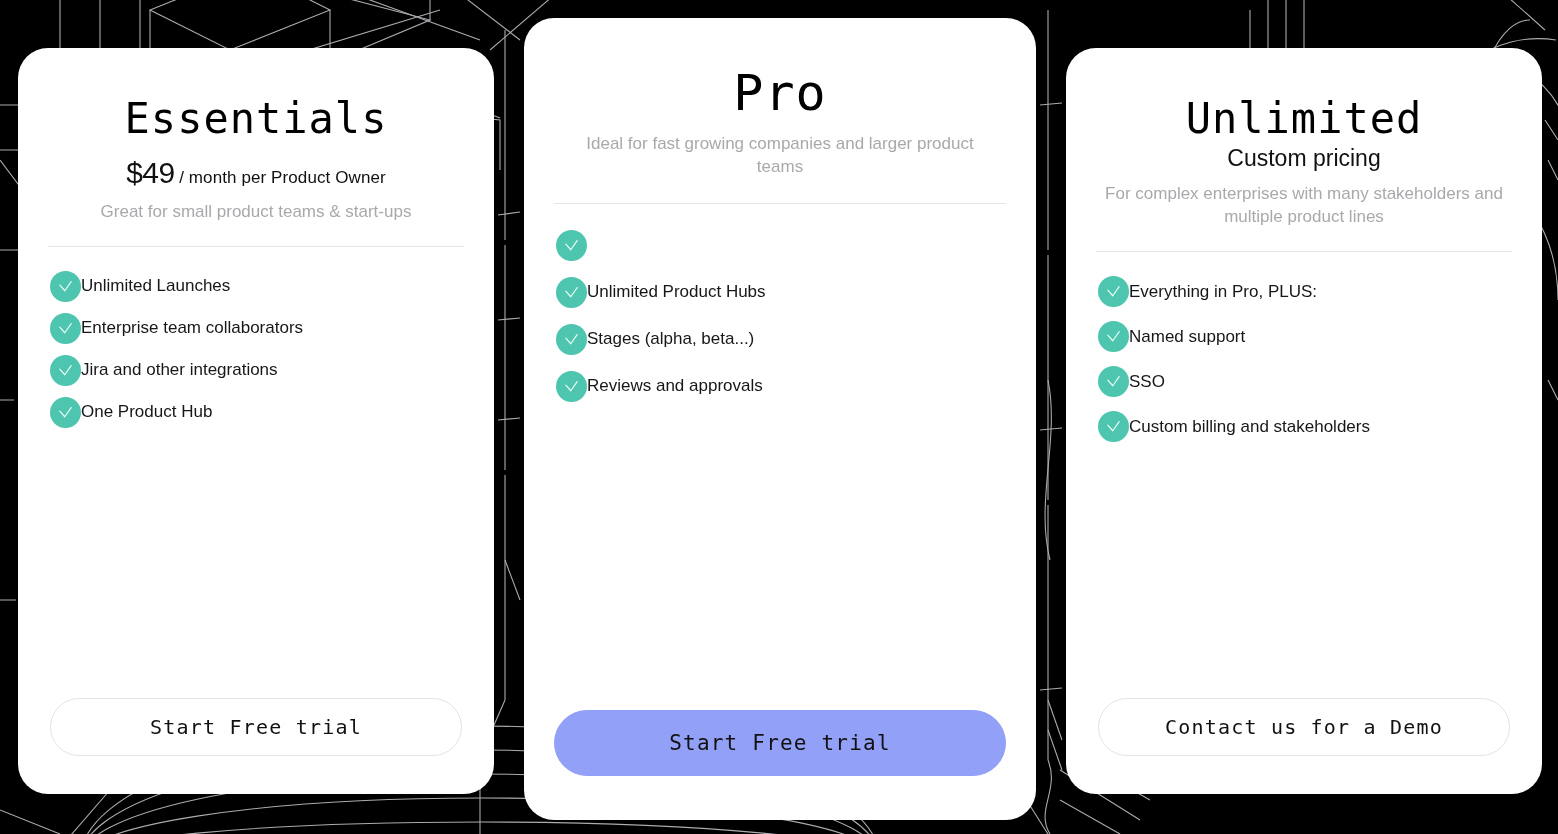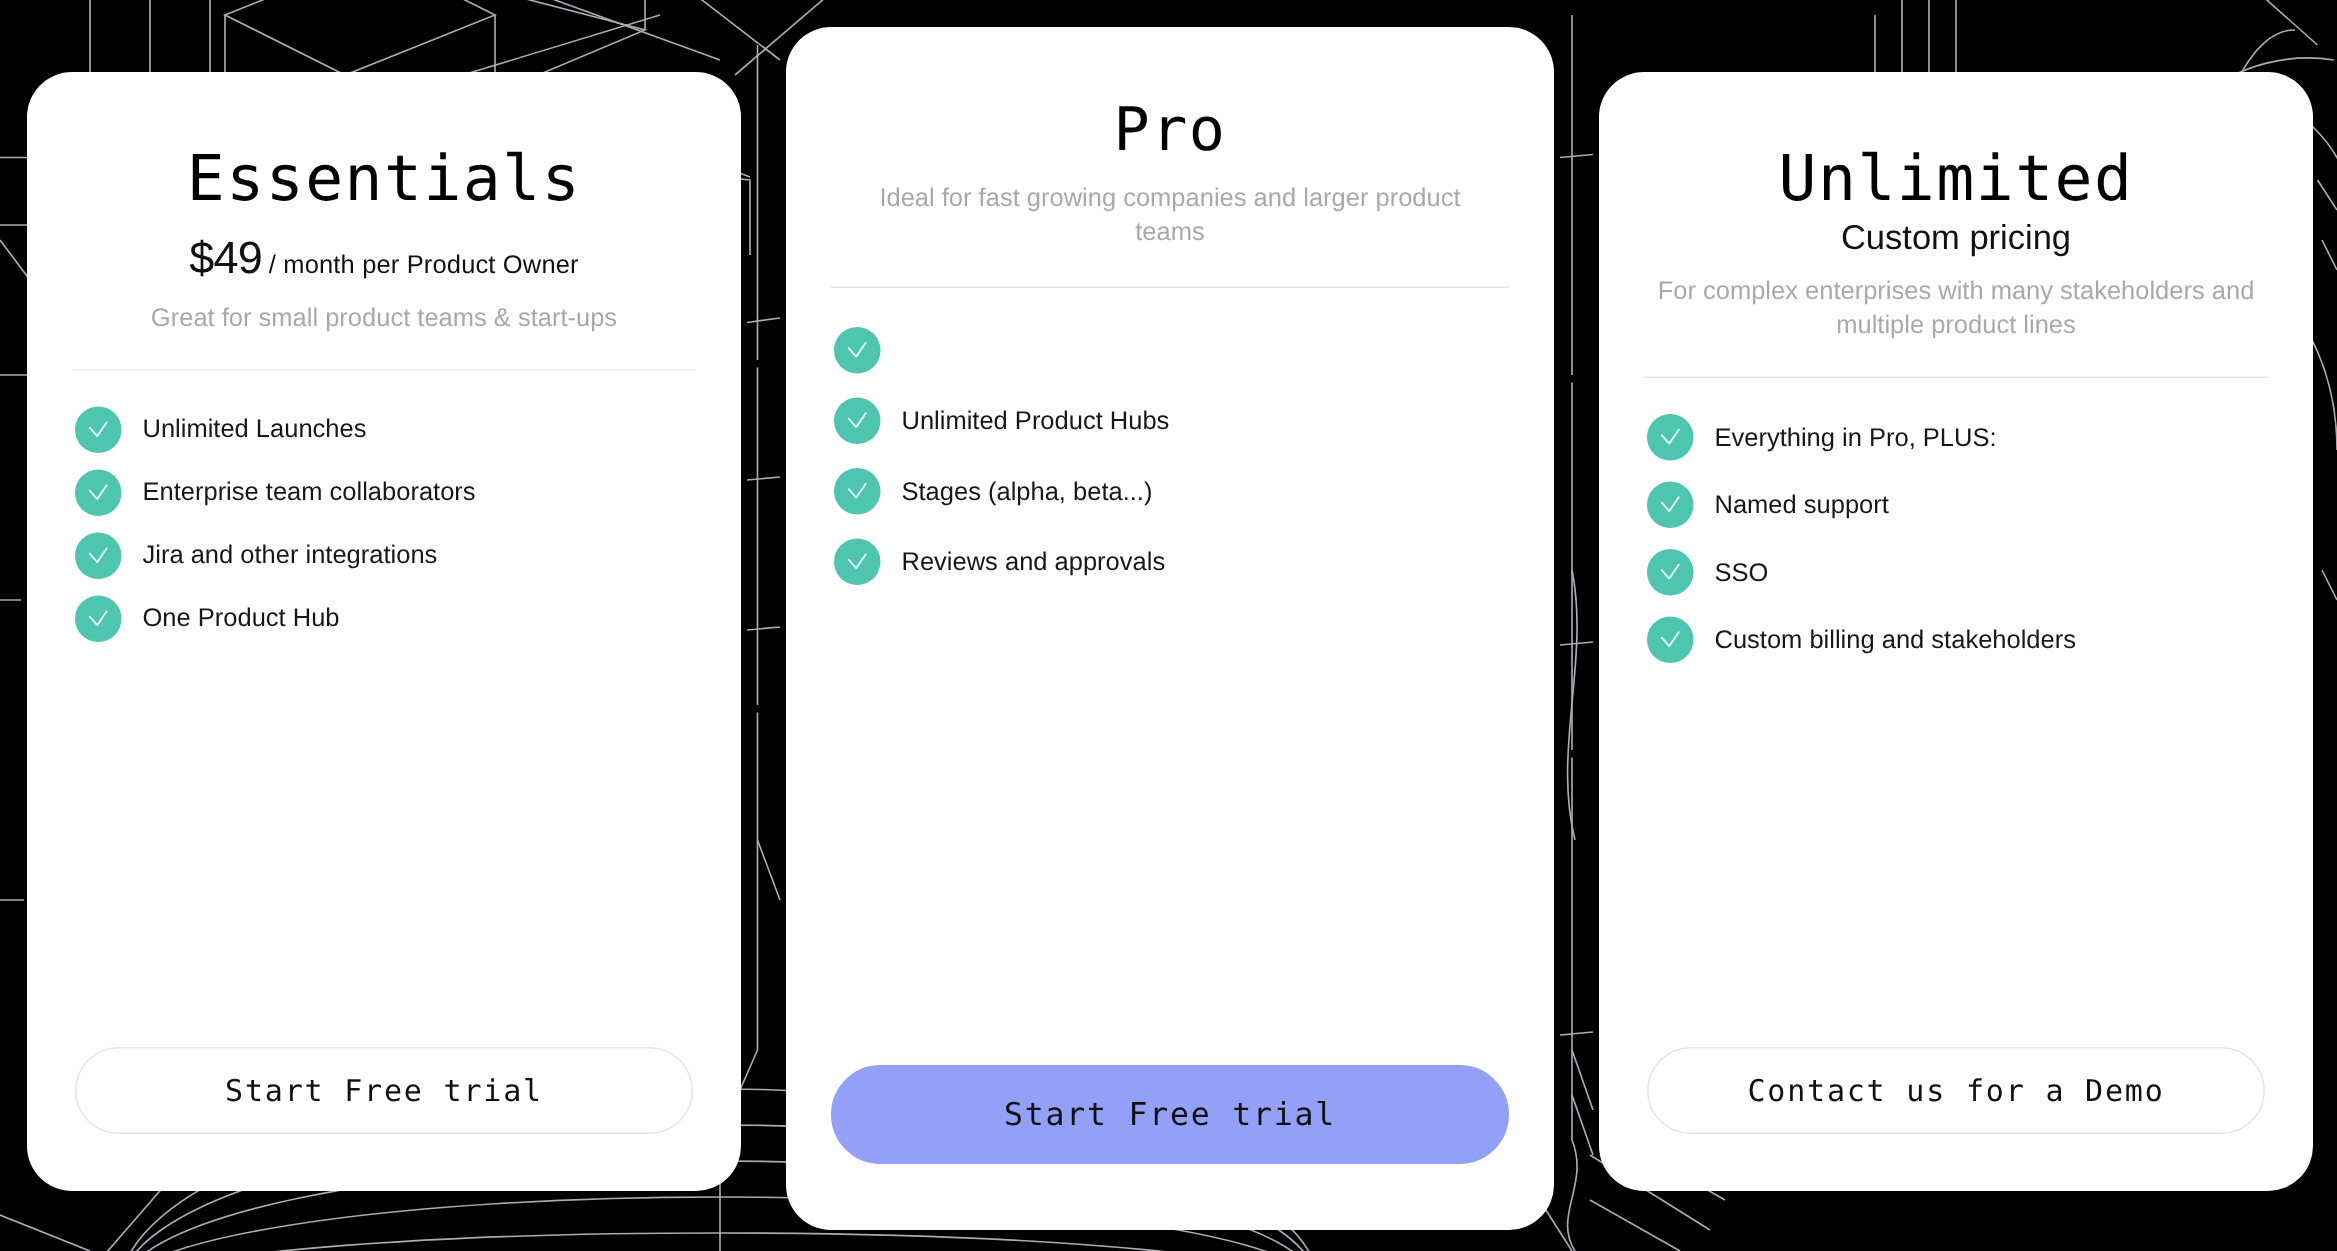--- a/index.html
+++ b/index.html
@@ -41,21 +41,21 @@
   .card.enterprise .card-head { padding-top:46px; }
 
   .plan-title {
     font-family:"DejaVu Sans Mono", monospace;
     font-size:42px;
     font-weight:400;
     letter-spacing:1px;
     color:#000;
     line-height:1.18;
   }
-  .card.pro .plan-title { font-size:40px; }
+  .card.pro .plan-title { font-size:50px; }
 
   .price-row {
     margin-top:10px;
     color:#111;
     line-height:1.25;
   }
   .price-amount {
     font-size:30px;
     font-weight:400;
     letter-spacing:-0.5px;
@@ -90,21 +90,20 @@
 
   .features {
     list-style:none;
     padding:24px 32px 0 32px;
     flex:1 1 auto;
   }
   .card.pro .features { padding-top:26px; }
   .feature {
     display:flex;
     align-items:center;
-    gap:14px;
     margin-bottom:11px;
   }
   .card.pro .feature { margin-bottom:16px; }
   .card.enterprise .feature { margin-bottom:14px; }
 
   .check-icon {
     flex:0 0 auto;
     width:31px; height:31px;
     border-radius:50%;
     background:#4ec5ae;

